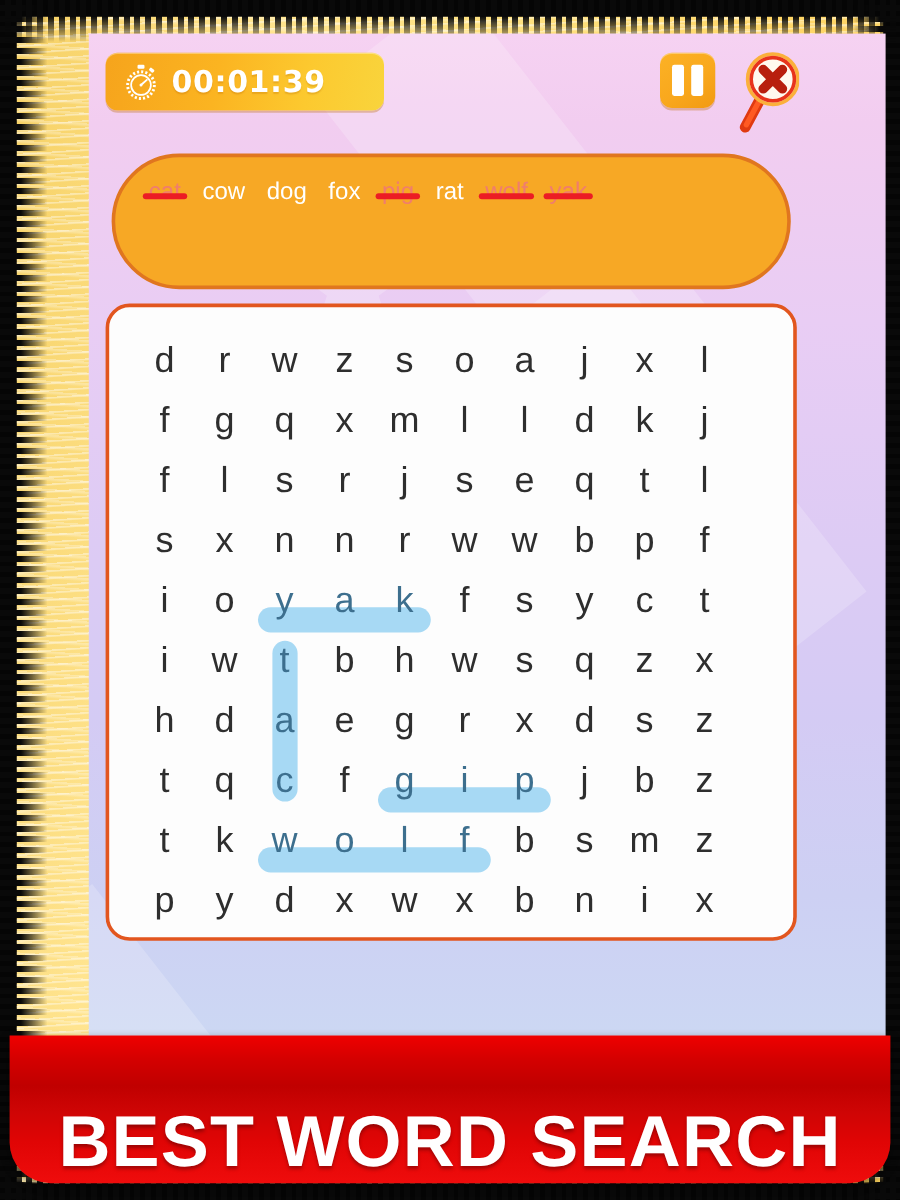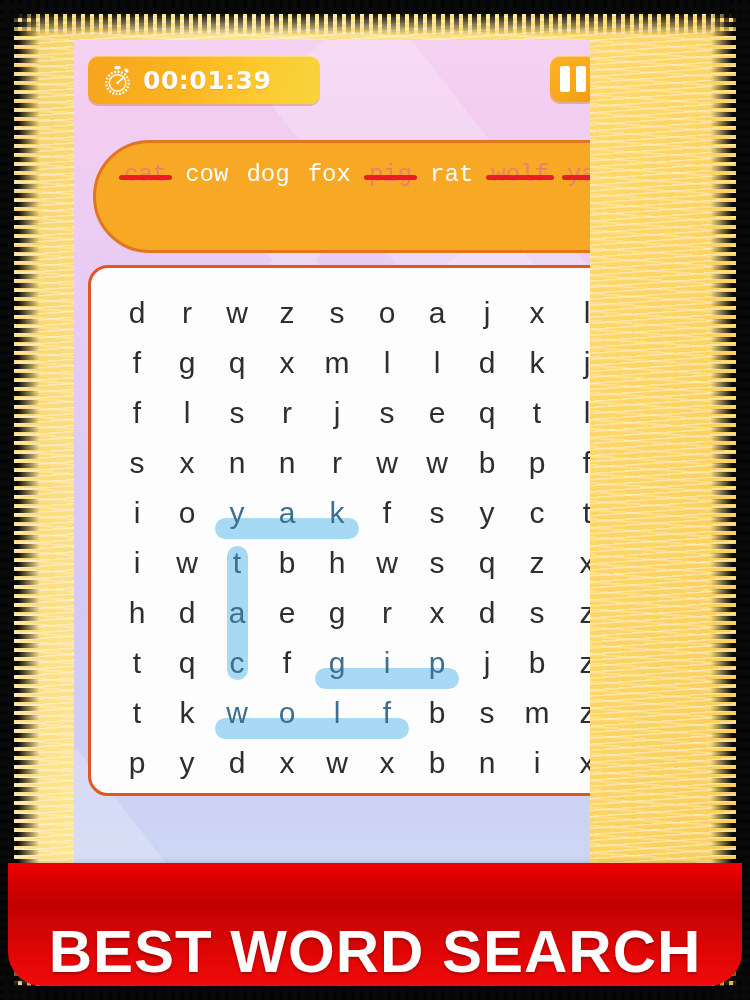--- a/index.html
+++ b/index.html
@@ -71,21 +71,21 @@
       to right,
       transparent 0px, transparent 4px,
       #090909 4px, #090909 9px);
     -webkit-mask-image:linear-gradient(to top,#000 0%,#000 34%,transparent 88%);
             mask-image:linear-gradient(to top,#000 0%,#000 34%,transparent 88%);
   }
 
   
   #screen {
     position:absolute;
-    left:74px; top:40px; width:516px; height:920px;
+    left:74px; top:28px; width:664px; height:920px;
     overflow:hidden;
     background:linear-gradient(180deg,
       #f6d2f2 0%,
       #f2cdf0 8%,
       #e9cdf4 26%,
       #ddcbf4 46%,
       #d4cbf4 62%,
       #cdd0f3 78%,
       #ccd8f3 92%,
       #ccdcf4 100%);
@@ -144,22 +144,22 @@
     border:3px solid #e0761f;
     border-radius:58px;
     padding:18px 26px 0 26px;
   }
   #wordlist {
     display:flex; flex-wrap:wrap; align-items:baseline;
     gap:0 14px;
   }
   .word {
     position:relative;
-    font-size:24px; color:#ffffff;
-    font-family:Liberation Mono, monospace;
+    font-size:20px; color:#ffffff;
+    font-family:Liberation Sans, sans-serif;
     padding:0 2px;
     white-space:nowrap;
   }
   .word.found { color:#f07d6e; }
   .word.found::after {
     content:""; position:absolute;
     left:-3px; right:-3px; top:52%;
     height:5px; background:#ec1c24;
     border-radius:3px;
   }

